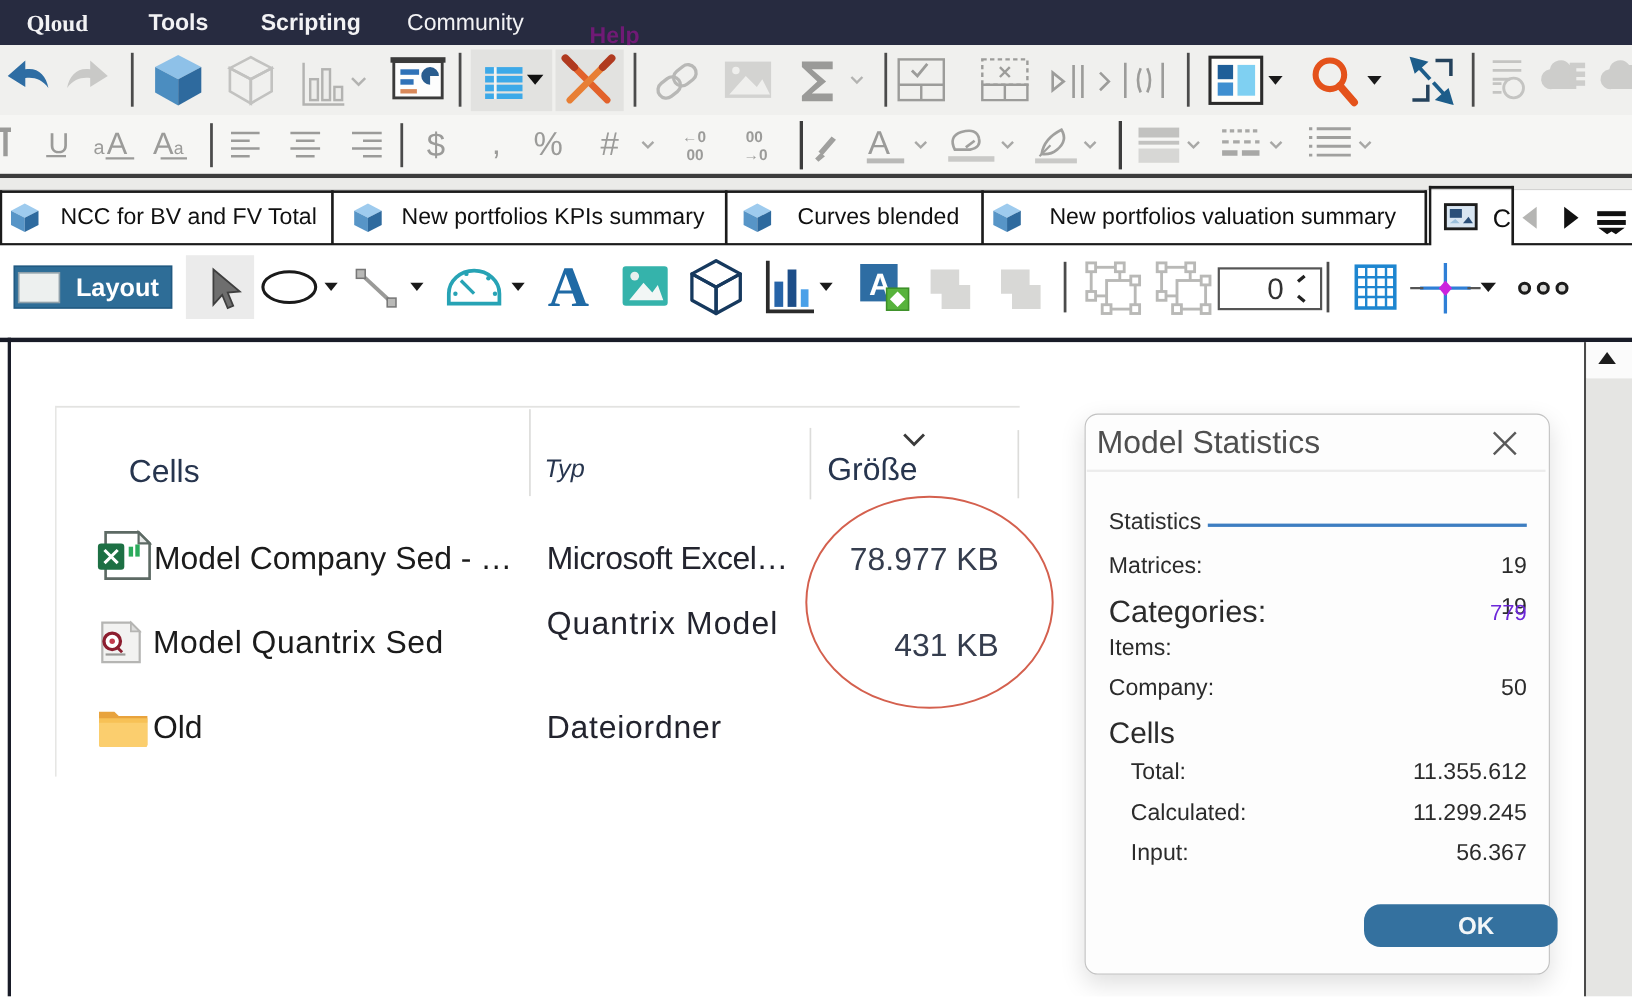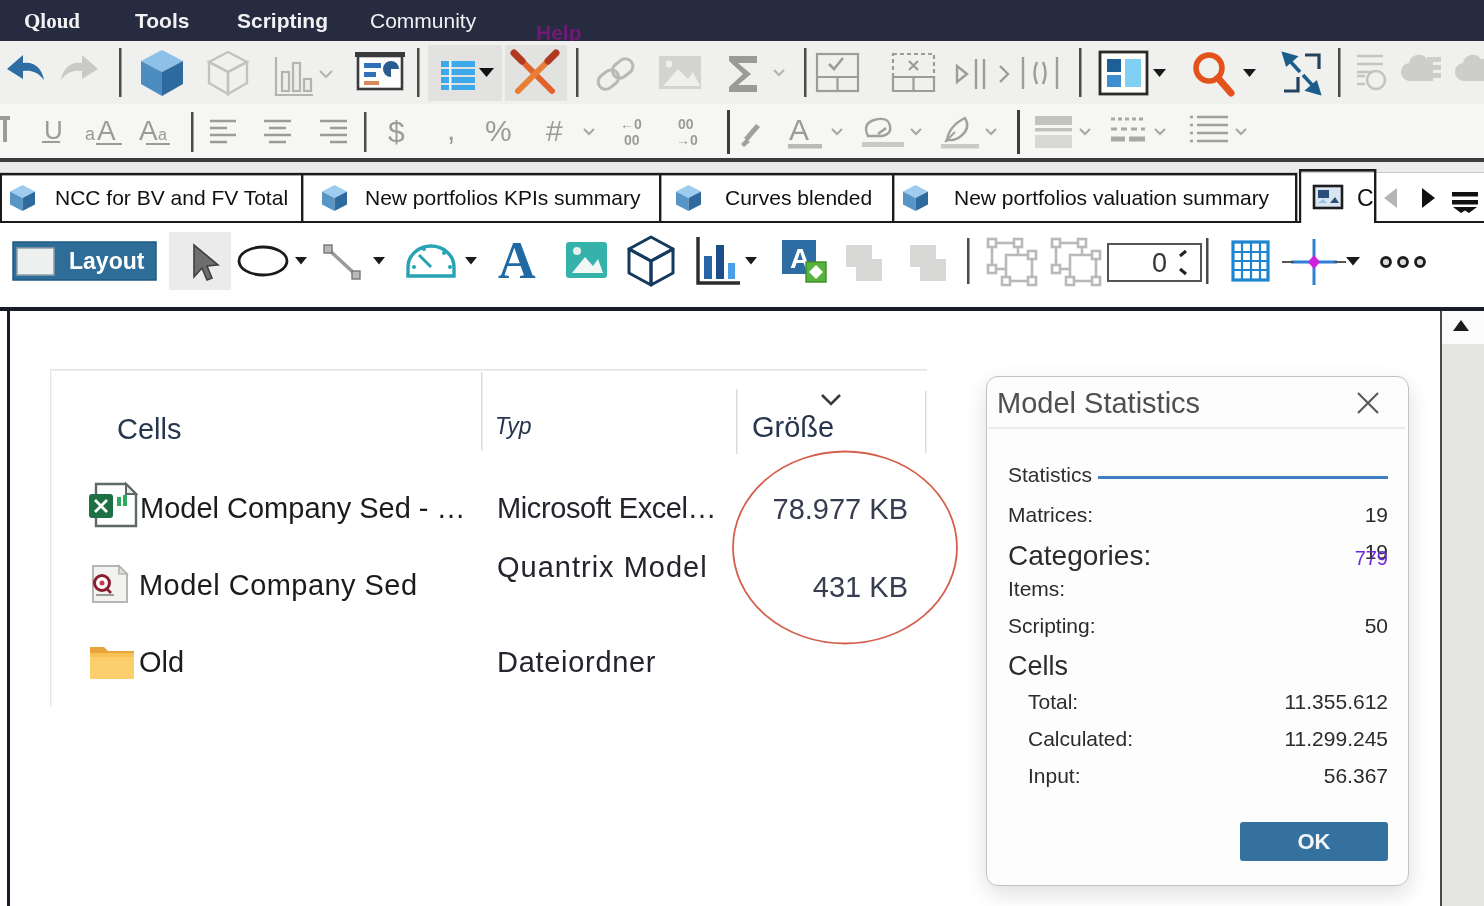--- a/index.html
+++ b/index.html
@@ -396,42 +396,42 @@
   </g>
 
   <ellipse cx="845" cy="236.5" rx="112" ry="96" fill="none" stroke="#d4604e" stroke-width="1.8"></ellipse>
 </svg>
 <div class="txt" style="left:117px;top:413px;font-size:29px;color:#27354e;">Cells</div>
 <div class="txt" style="left:495px;top:413px;font-size:23px;color:#27354e;font-style:italic;">Typ</div>
 <div class="txt" style="left:752px;top:411px;font-size:29px;color:#27354e;">Größe</div>
 <div class="txt" style="left:140px;top:492px;font-size:29px;color:#1b1b1b;">Model Company Sed - …</div>
 <div class="txt" style="left:497px;top:492px;font-size:29px;letter-spacing:-0.4px;color:#23242e;">Microsoft Excel…</div>
 <div class="txt" style="left:700px;top:493px;width:208px;text-align:right;font-size:29px;color:#353d4e;">78.977 KB</div>
-<div class="txt" style="left:139px;top:569px;font-size:29px;letter-spacing:0.45px;color:#1b1b1b;">Model Company Sed</div>
+<div class="txt" style="left:139px;top:569px;font-size:29px;letter-spacing:0.45px;color:#1b1b1b;">Model Quantrix Sed</div>
 <div class="txt" style="left:497px;top:551px;font-size:29px;letter-spacing:1px;color:#23242e;">Quantrix Model</div>
 <div class="txt" style="left:700px;top:571px;width:208px;text-align:right;font-size:29px;color:#353d4e;">431 KB</div>
 <div class="txt" style="left:139px;top:646px;font-size:29px;color:#1b1b1b;">Old</div>
 <div class="txt" style="left:497px;top:646px;font-size:29px;letter-spacing:0.7px;color:#23242e;">Dateiordner</div>
 
 <div class="abs" style="left:986px;top:376px;width:421px;height:508px;background:#fdfdfd;border:1.5px solid #c2c2c2;border-radius:12px;box-shadow:0 8px 22px rgba(0,0,0,0.13);"></div>
 <div class="txt" style="left:997px;top:387px;font-size:29px;color:#4f4f4f;">Model Statistics</div>
 <svg class="abs" style="left:1355px;top:390px;" width="26" height="26">
     <path d="M3 3 L23 23 M23 3 L3 23" stroke="#5a5a5a" stroke-width="2.2"></path>
   </svg>
 <div class="abs" style="left:988px;top:427px;width:417px;height:1.5px;background:#ececec;"></div>
 <div class="txt" style="left:1008px;top:463px;font-size:21px;color:#2f2f2f;">Statistics</div>
 <div class="abs" style="left:1098px;top:476px;width:290px;height:2.6px;background:#3e7ec1;"></div>
 <div class="txt" style="left:1008px;top:503px;font-size:21px;color:#2b2b2b;">Matrices:</div>
 <div class="txt" style="left:1188px;top:503px;width:200px;text-align:right;font-size:21px;color:#2b2b2b;">19</div>
 <div class="txt" style="left:1008px;top:540px;font-size:28px;color:#2b2b2b;">Categories:</div>
 <div class="txt" style="left:1188px;top:540px;width:200px;text-align:right;font-size:21px;color:#2b2b2b;">19</div>
 <div class="txt" style="left:1008px;top:577px;font-size:21px;color:#2b2b2b;">Items:</div>
 <div class="txt" style="left:1188px;top:547px;width:200px;text-align:right;font-size:20px;color:#6d28d9;">779</div>
-<div class="txt" style="left:1008px;top:614px;font-size:21px;color:#2b2b2b;">Scripting:</div>
+<div class="txt" style="left:1008px;top:614px;font-size:21px;color:#2b2b2b;">Company:</div>
 <div class="txt" style="left:1188px;top:614px;width:200px;text-align:right;font-size:21px;color:#2b2b2b;">50</div>
 <div class="txt" style="left:1008px;top:651px;font-size:27px;color:#2b2b2b;">Cells</div>
 <div class="txt" style="left:1028px;top:690px;font-size:21px;color:#2b2b2b;">Total:</div>
 <div class="txt" style="left:1188px;top:690px;width:200px;text-align:right;font-size:21px;color:#2b2b2b;">11.355.612</div>
 <div class="txt" style="left:1028px;top:727px;font-size:21px;color:#2b2b2b;">Calculated:</div>
 <div class="txt" style="left:1188px;top:727px;width:200px;text-align:right;font-size:21px;color:#2b2b2b;">11.299.245</div>
 <div class="txt" style="left:1028px;top:764px;font-size:21px;color:#2b2b2b;">Input:</div>
 <div class="txt" style="left:1188px;top:764px;width:200px;text-align:right;font-size:21px;color:#2b2b2b;">56.367</div>
-<div class="abs" style="left:1240px;top:822px;width:148px;height:39px;background:#34719f;border-radius:3px;color:#f2f6f8;font-size:22px;font-weight:700;text-align:center;line-height:39px;">OK</div>
+<div class="abs" style="left:1240px;top:822px;width:148px;height:39px;background:#34719f;border-radius:15px;color:#f2f6f8;font-size:22px;font-weight:700;text-align:center;line-height:39px;padding-left:28px;">OK</div>
 
 </body></html>

